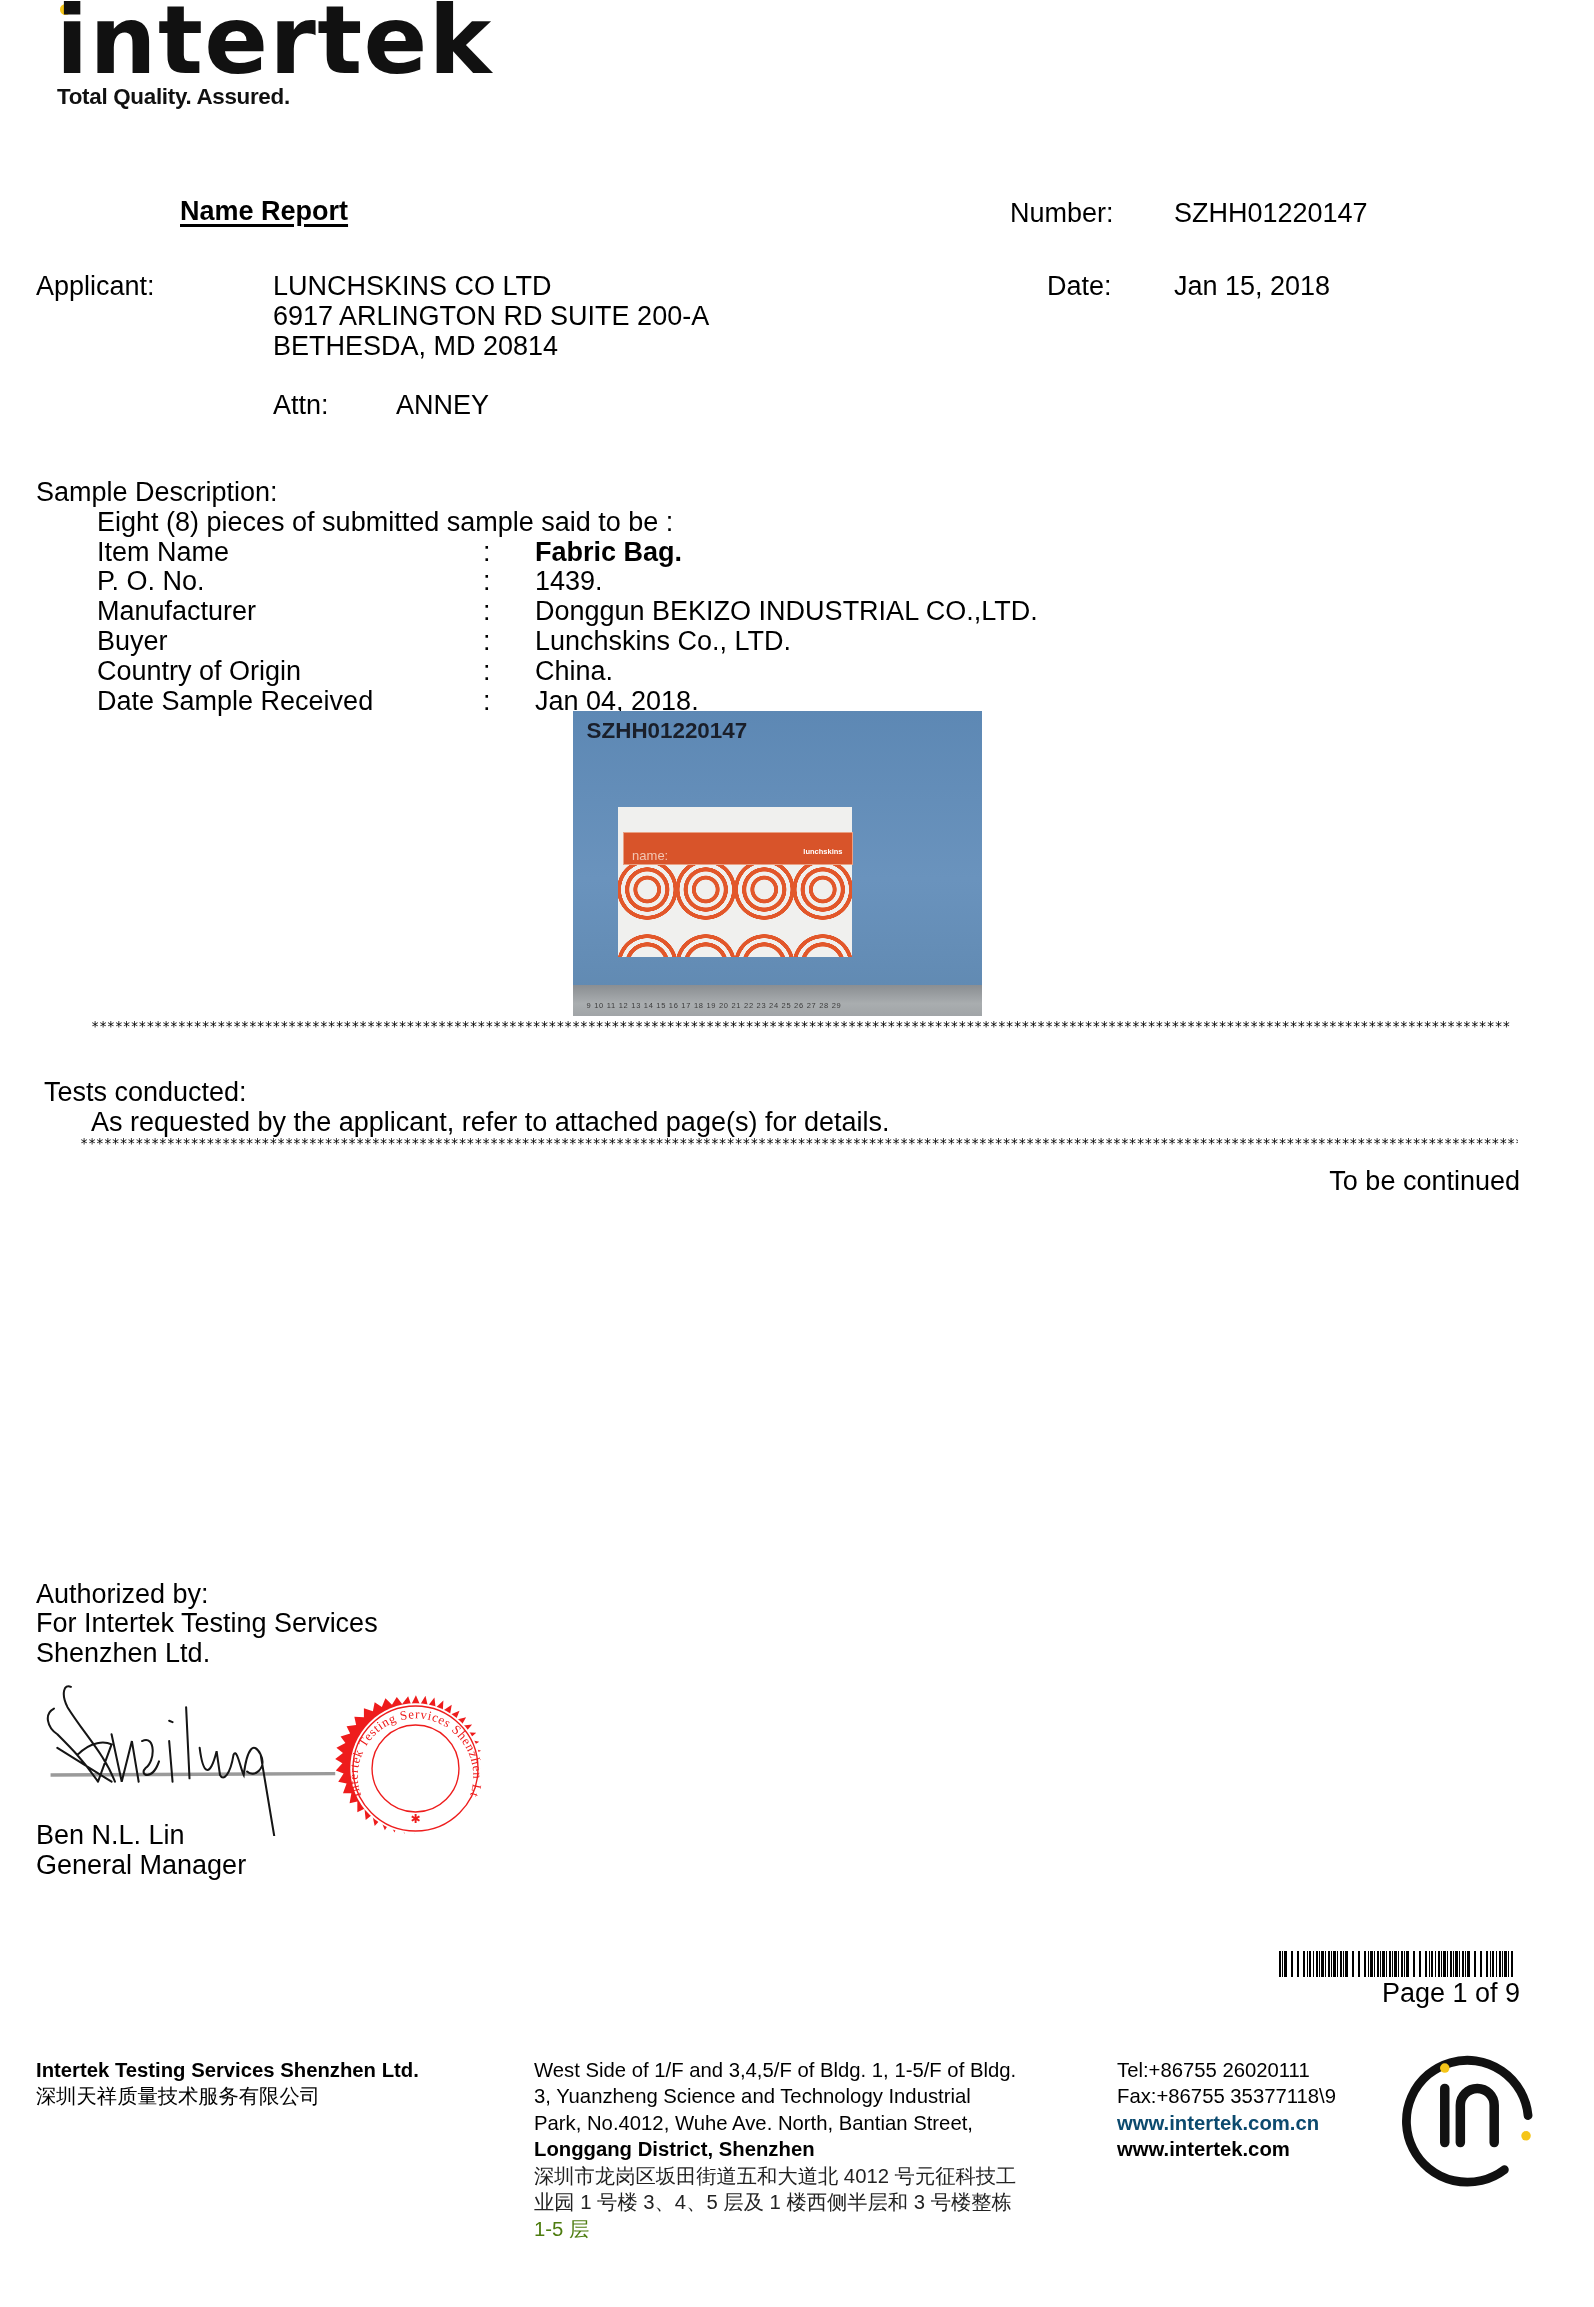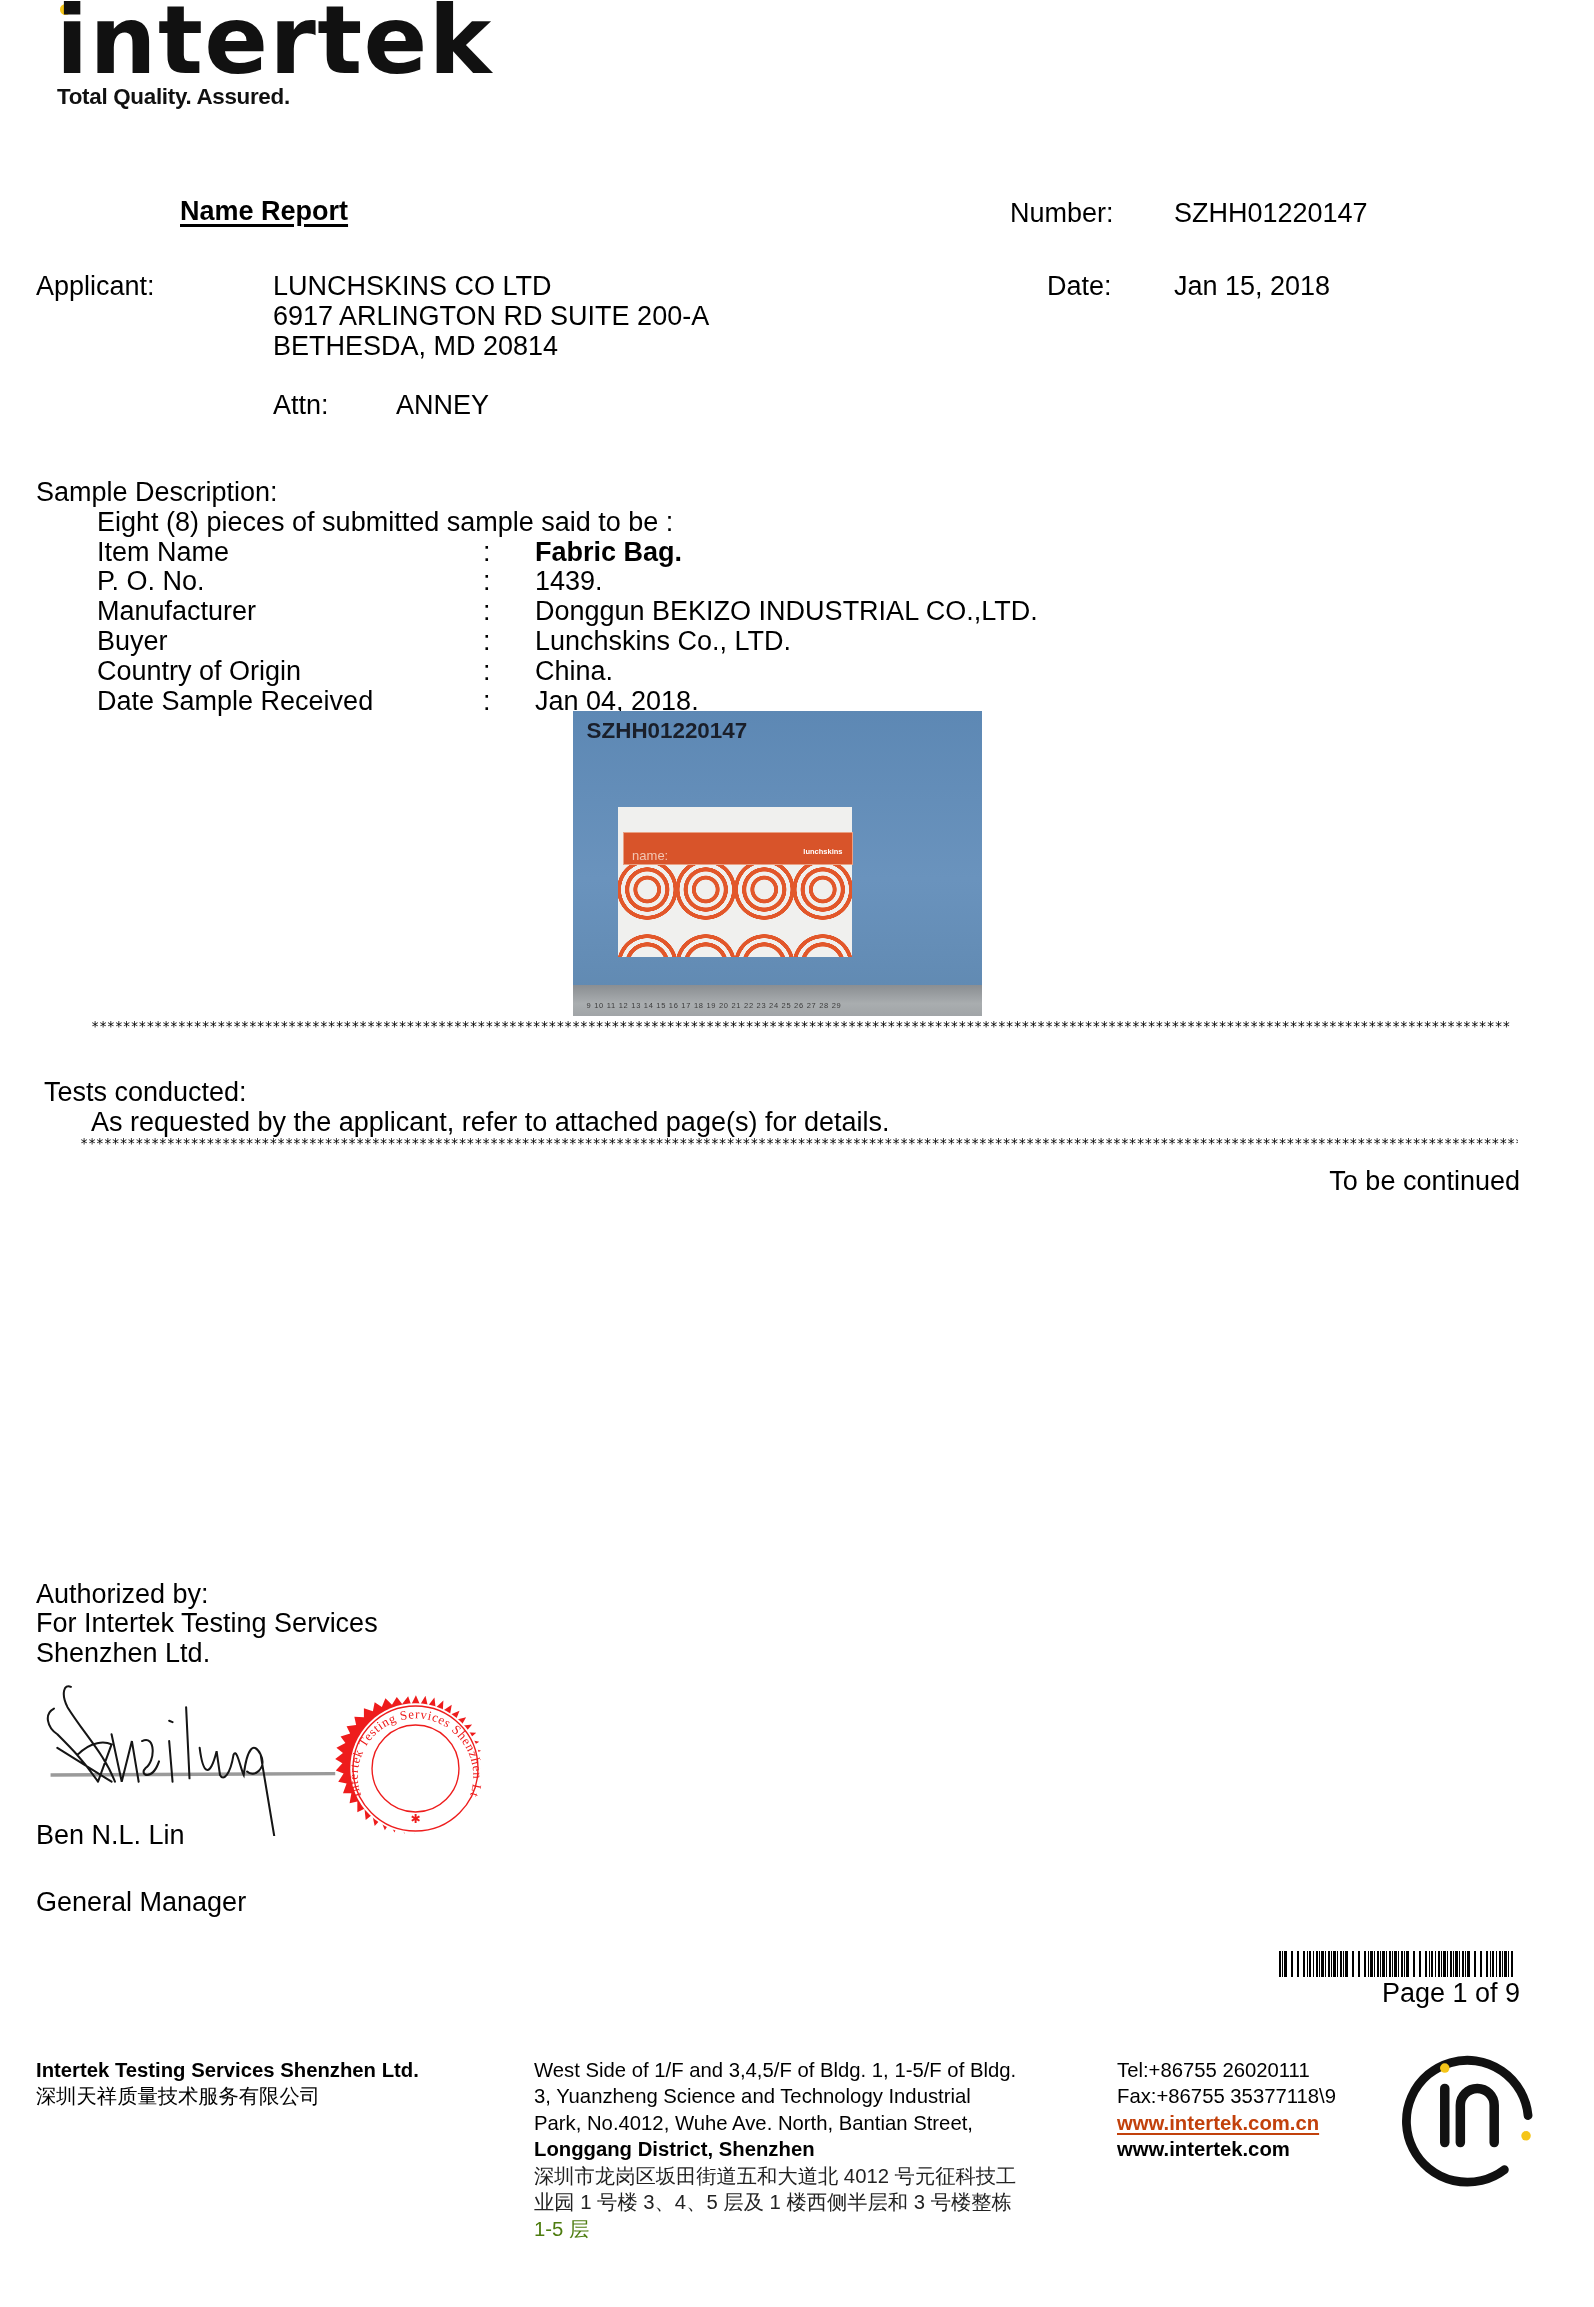--- a/index.html
+++ b/index.html
@@ -43,21 +43,21 @@
   #sig { left:37px; top:1680px; }
   #seal { left:334px; top:1687px; }
 
   
   #barcode { left:1279px; top:1951px; width:235px; height:26px;
     background:repeating-linear-gradient(90deg,#000 0 2px,#fff 2px 3.4px,#000 3.4px 4.1px,#fff 4.1px 5.4px,#000 5.4px 8.1px,#fff 8.1px 9.5px,#000 9.5px 10.2px,#fff 10.2px 12.2px); }
 
   
   .foot { font-size:20.3px; line-height:26.4px; }
   #footer-logo { left:1396px; top:2041px; }
-  a.link { color:#c2410c; text-decoration:underline; text-underline-offset:2.7px; text-decoration-thickness:2px; }
+  a.link { color:#0c4a6e; text-underline-offset:2.7px; text-decoration-thickness:2px; }
 </style>
 </head>
 <body>
 
 <div class="abs" id="logo-dot"></div>
 <div class="abs" id="logo-word">intertek</div>
 <div class="abs" id="logo-tag">Total Quality. Assured.</div>
 
 <div class="abs t40 bold u" style="left:180px;top:196px;">Name Report</div>
 <div class="abs t40" style="left:1010px;top:198px;">Number:</div>
@@ -141,21 +141,21 @@
     <circle cx="120" cy="120" r="92" fill="none" stroke="#ee1c1c" stroke-width="2"></circle>
     <circle cx="120" cy="120" r="64" fill="none" stroke="#ee1c1c" stroke-width="2"></circle>
     <text font-family="Liberation Serif, serif" font-size="19" fill="#ee1c1c" letter-spacing="1">
       <textPath href="#sealArc">Intertek Testing Services Shenzhen Ltd.</textPath>
     </text>
     <text x="120" y="200" text-anchor="middle" font-size="18" fill="#ee1c1c" font-family="DejaVu Sans, sans-serif">✱</text>
   </svg>
 </div>
 
 <div class="abs t40" style="left:36px;top:1820px;">Ben N.L. Lin</div>
-<div class="abs t40" style="left:36px;top:1850px;margin-top:37px;">General Manager</div>
+<div class="abs t40" style="left:36px;top:1850px;">General Manager</div>
 
 <div class="abs" id="barcode"></div>
 <div class="abs t40" style="right:75px;top:1978px;">Page 1 of 9</div>
 
 <div class="abs foot bold" style="left:36px;top:2057px;">Intertek Testing Services Shenzhen Ltd.</div>
 <div class="abs foot" style="left:36px;top:2083px;">深圳天祥质量技术服务有限公司</div>
 
 <div class="abs foot" style="left:534px;top:2057px;">West Side of 1/F and 3,4,5/F of Bldg. 1, 1-5/F of Bldg.</div>
 <div class="abs foot" style="left:534px;top:2083px;">3, Yuanzheng Science and Technology Industrial</div>
 <div class="abs foot" style="left:534px;top:2110px;">Park, No.4012, Wuhe Ave. North, Bantian Street,</div>

